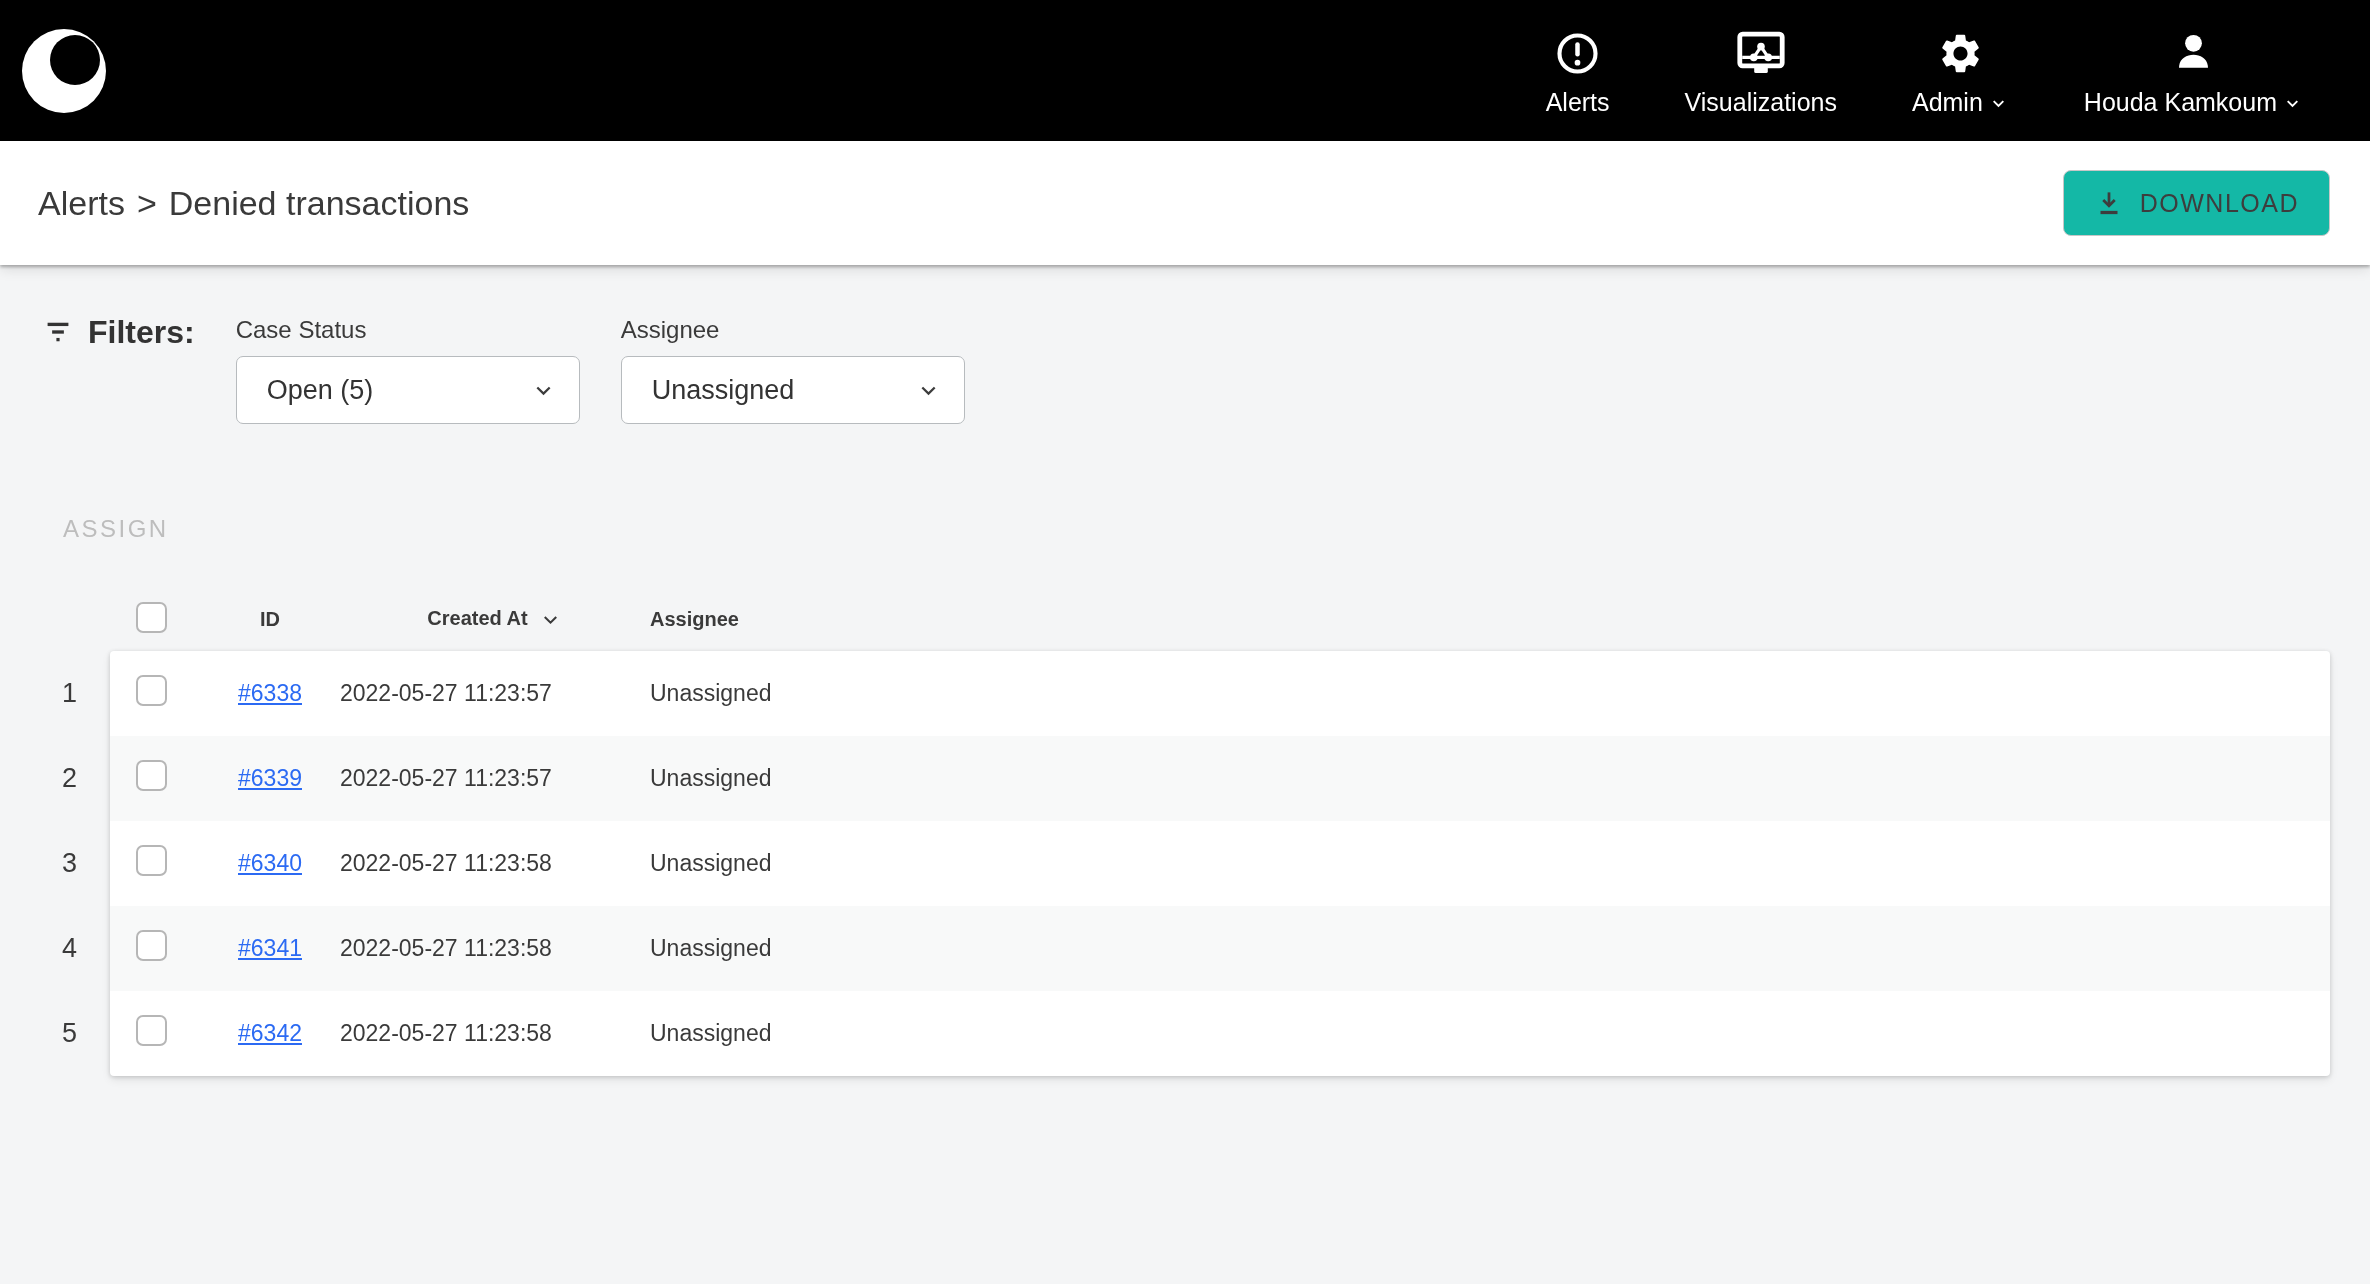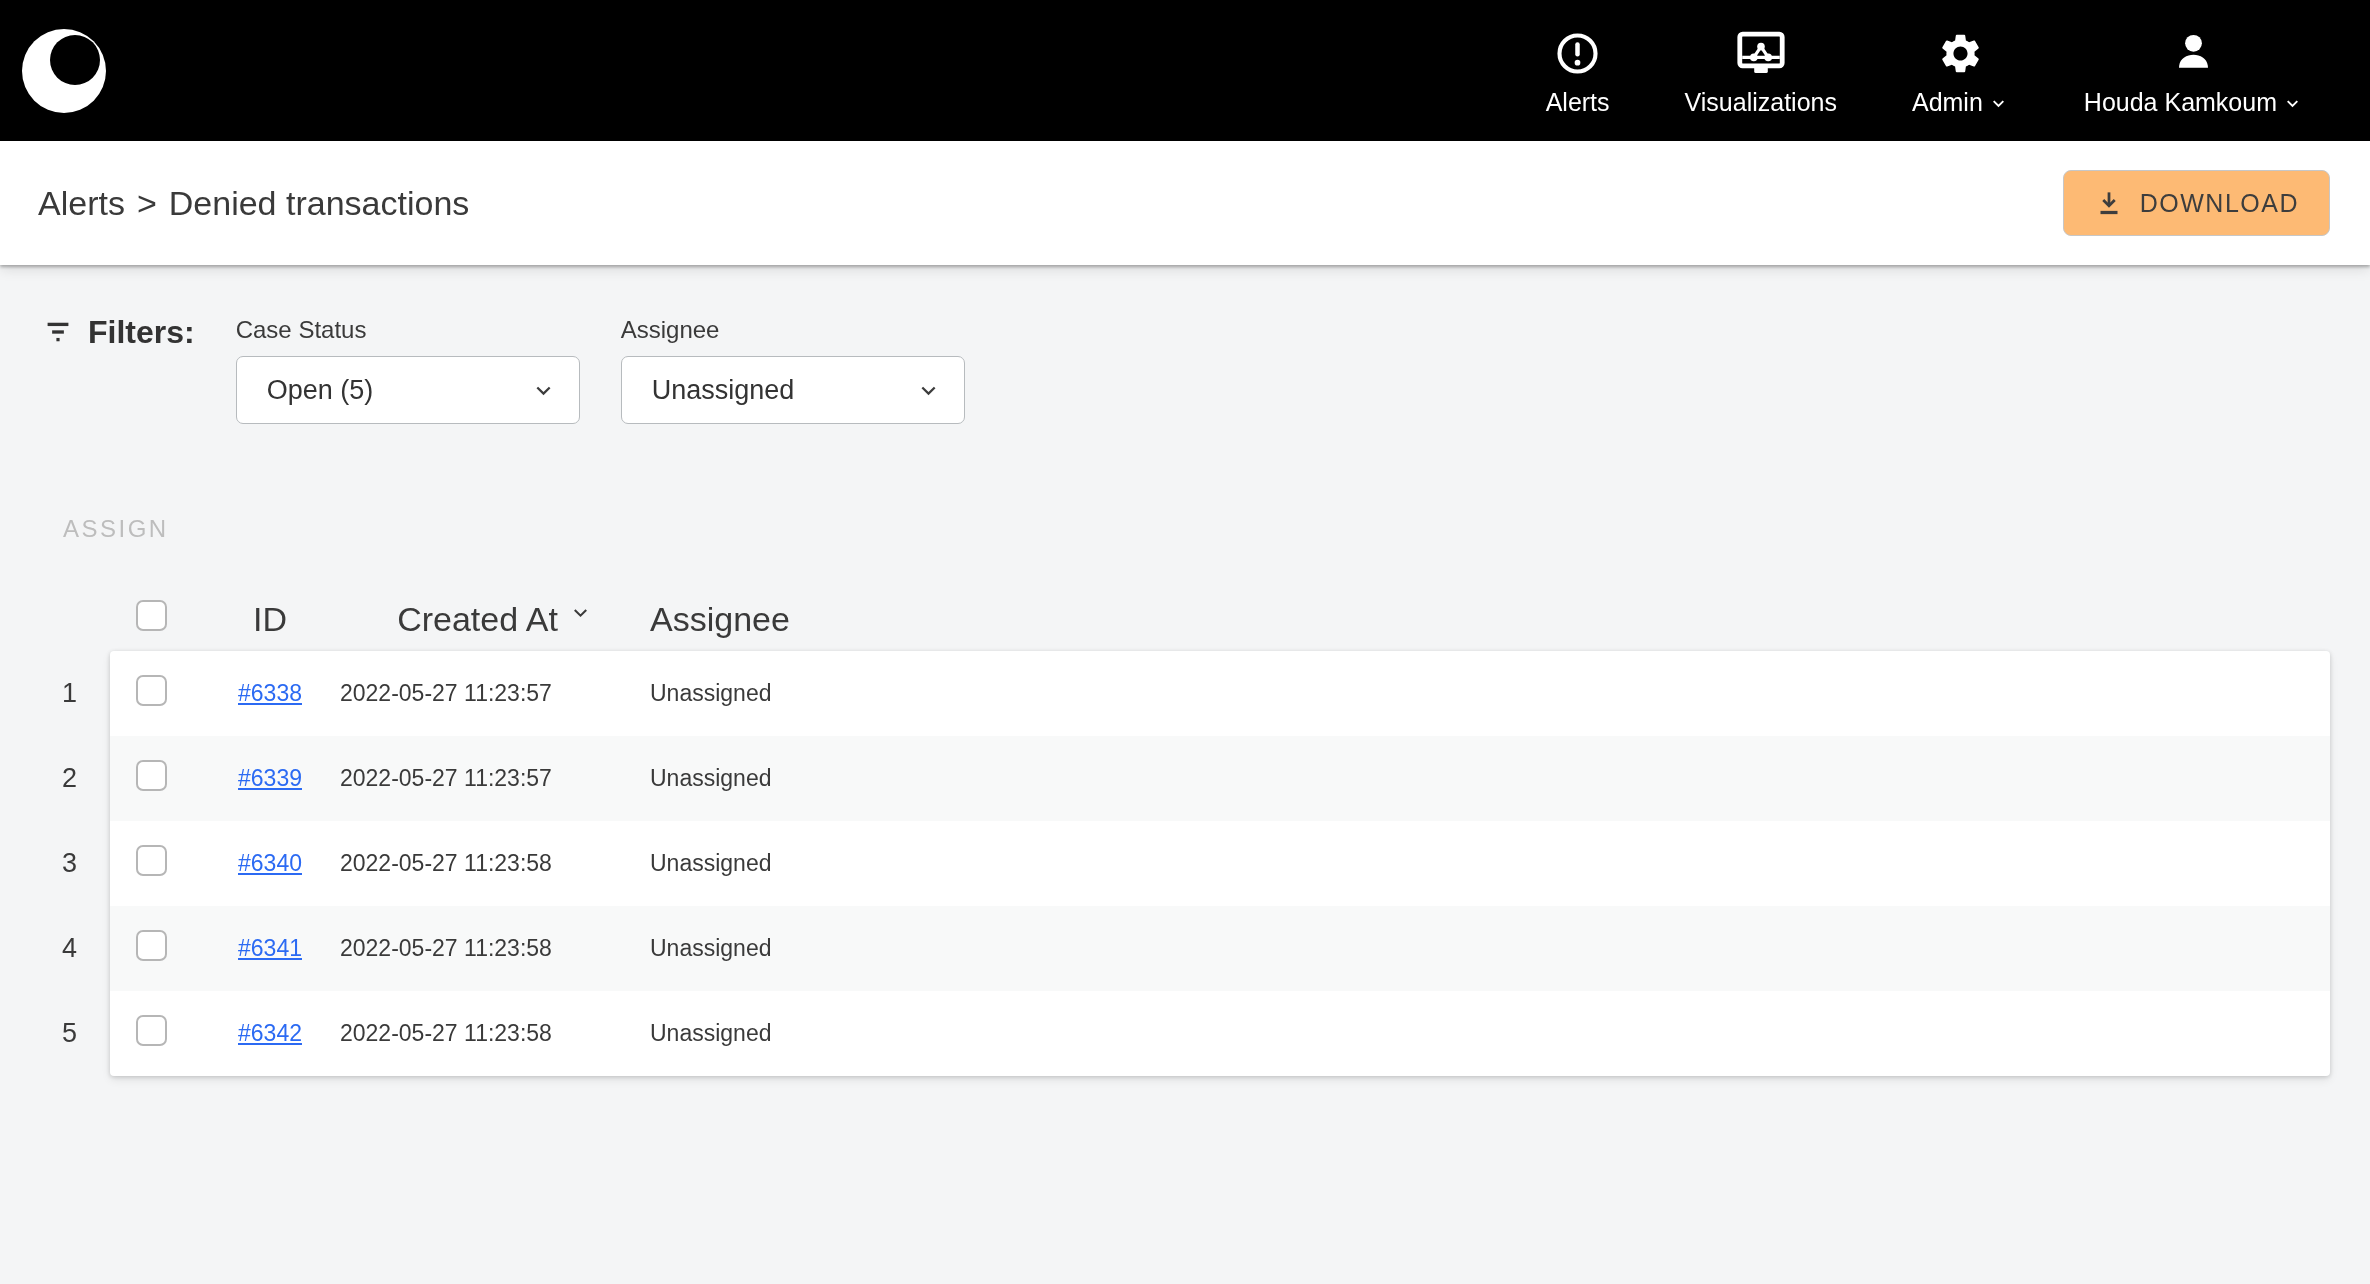--- a/index.html
+++ b/index.html
@@ -34,21 +34,21 @@
   
   .header-bar{
     height:124px;background:#fff;display:flex;align-items:center;
     padding:0 40px 0 38px;position:relative;z-index:3;
     box-shadow:0 2px 3px rgba(0,0,0,0.28),0 5px 12px rgba(0,0,0,0.10);
   }
   .breadcrumb{font-size:34px;color:var(--text,#3a3a3a);display:flex;gap:12px;align-items:center;}
   .breadcrumb .root{cursor:pointer;}
   .download-btn{
     margin-left:auto;display:flex;align-items:center;gap:16px;
-    height:66px;padding:4px 30px;background:#fdba74;border:1px solid #c7c7c7;border-radius:8px;
+    height:66px;padding:4px 30px;background:#14b8a6;border:1px solid #c7c7c7;border-radius:8px;
     font-family:inherit;font-size:25px;letter-spacing:1.5px;color:#3d3d3d;font-weight:500;cursor:pointer;justify-content:flex-end;
   }
 
   
   .main{padding-top:45px;}
   .filters-row{display:flex;align-items:flex-start;padding-left:42px;margin-top:6px;}
   .filters-title{display:flex;align-items:center;gap:14px;height:36px;margin-top:-2px;}
   .filters-title .ftxt{font-size:32px;font-weight:700;color:#333;}
   .filter-field{margin-left:41px;}
   .flabel{font-size:24px;font-weight:500;color:#3a3a3a;margin-bottom:12px;}
@@ -58,21 +58,21 @@
   }
   .select .sval{flex:1;}
   .assign-btn{
     display:block;margin:91px 0 0 63px;padding:0;background:none;border:none;
     font-family:inherit;font-size:24px;font-weight:500;letter-spacing:2.5px;color:var(--muted,#bdbdbd);cursor:default;
   }
 
   
   .table-area{margin-top:45px;}
   .grid-cols{display:grid;grid-template-columns:90px 140px 310px 1fr;align-items:center;}
-  .thead{margin:0 40px 0 110px;height:63px;font-size:34px;font-weight:400;color:#3a3a3a;}
+  .thead{margin:0 40px 0 110px;height:63px;font-size:20px;font-weight:700;color:#3a3a3a;}
   .th-check{padding-left:26px;}
   .th-id{text-align:center;}
   .th-created{display:flex;justify-content:center;gap:10px;cursor:pointer;}
   .th-assignee{text-align:left;}
   .tbody-wrap{display:flex;margin-right:40px;}
   .num-col{width:110px;flex:none;}
   .num{height:85px;display:flex;align-items:center;padding-left:62px;font-size:27px;color:#3a3a3a;}
   .card{
     flex:1;background:var(--card-bg,#fff);border-radius:4px;overflow:hidden;
     box-shadow:0 1px 4px rgba(0,0,0,0.16),0 4px 10px rgba(0,0,0,0.08);

